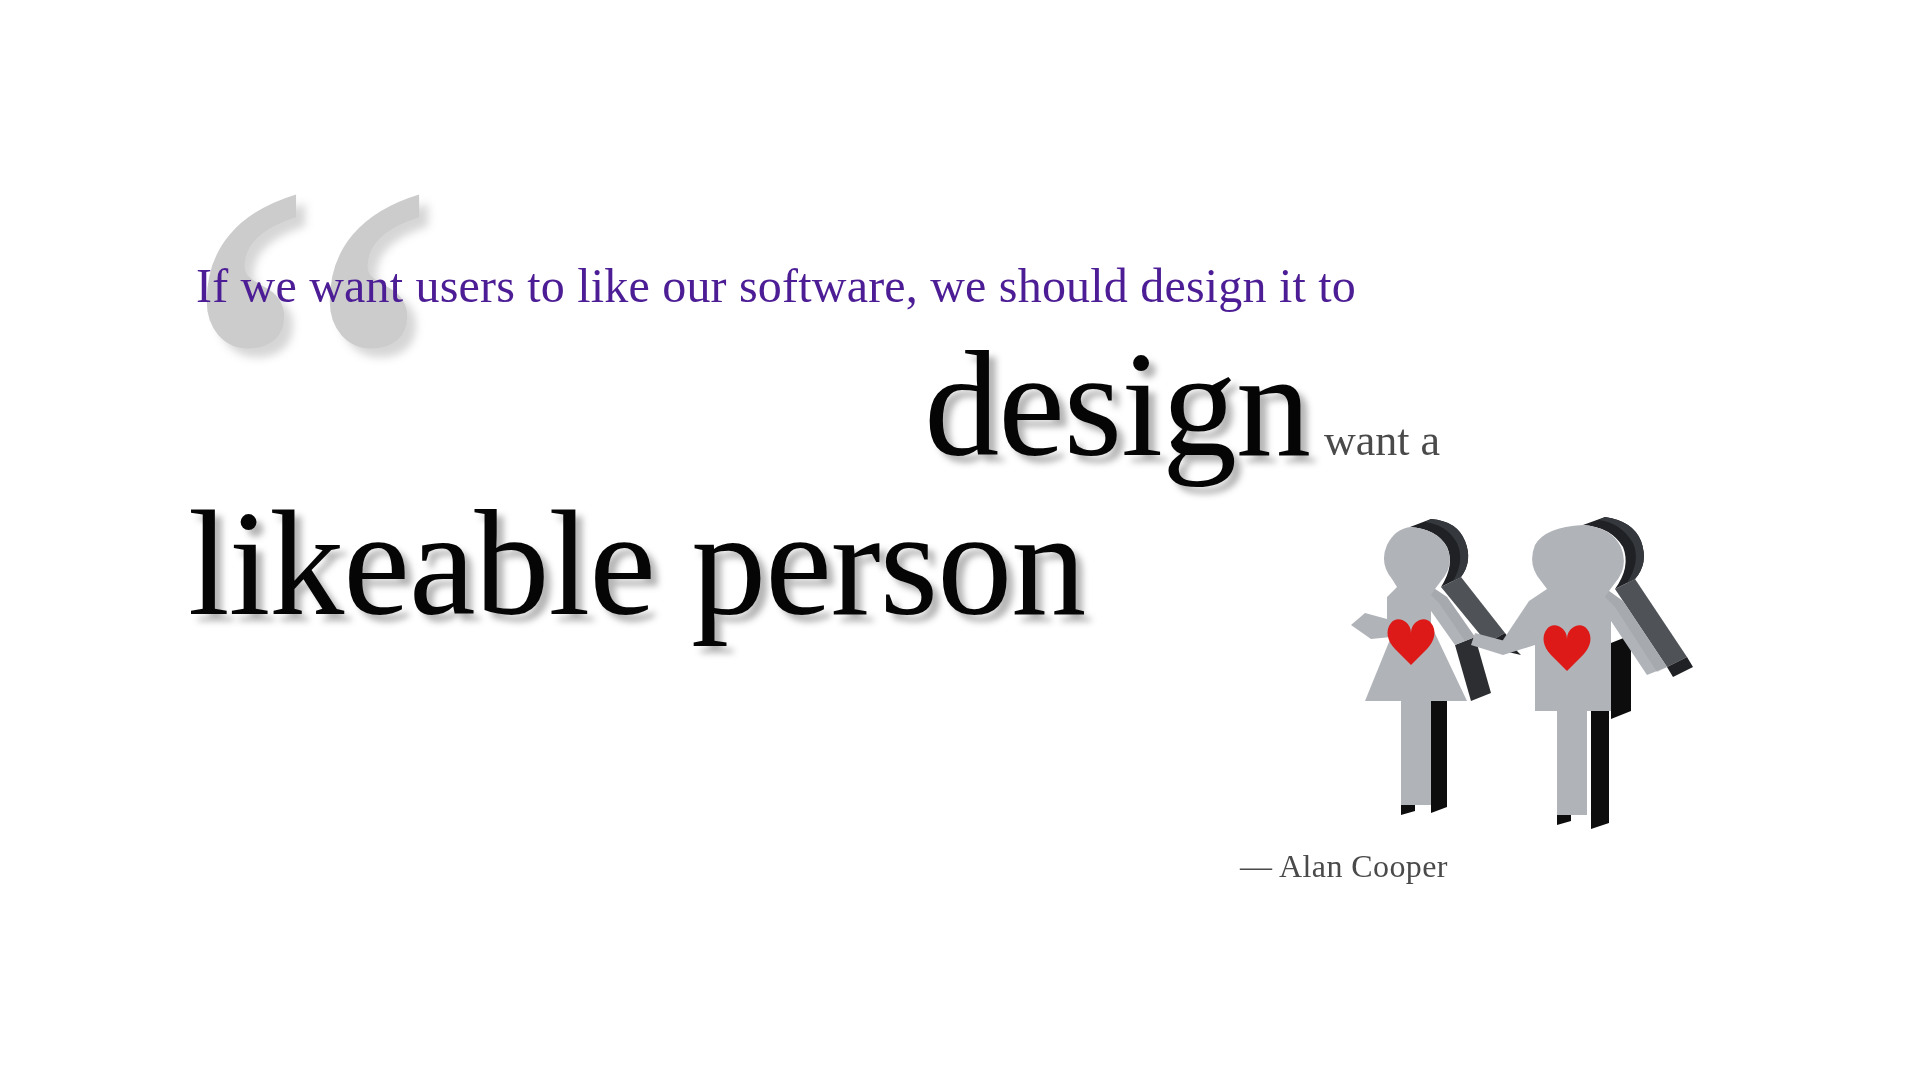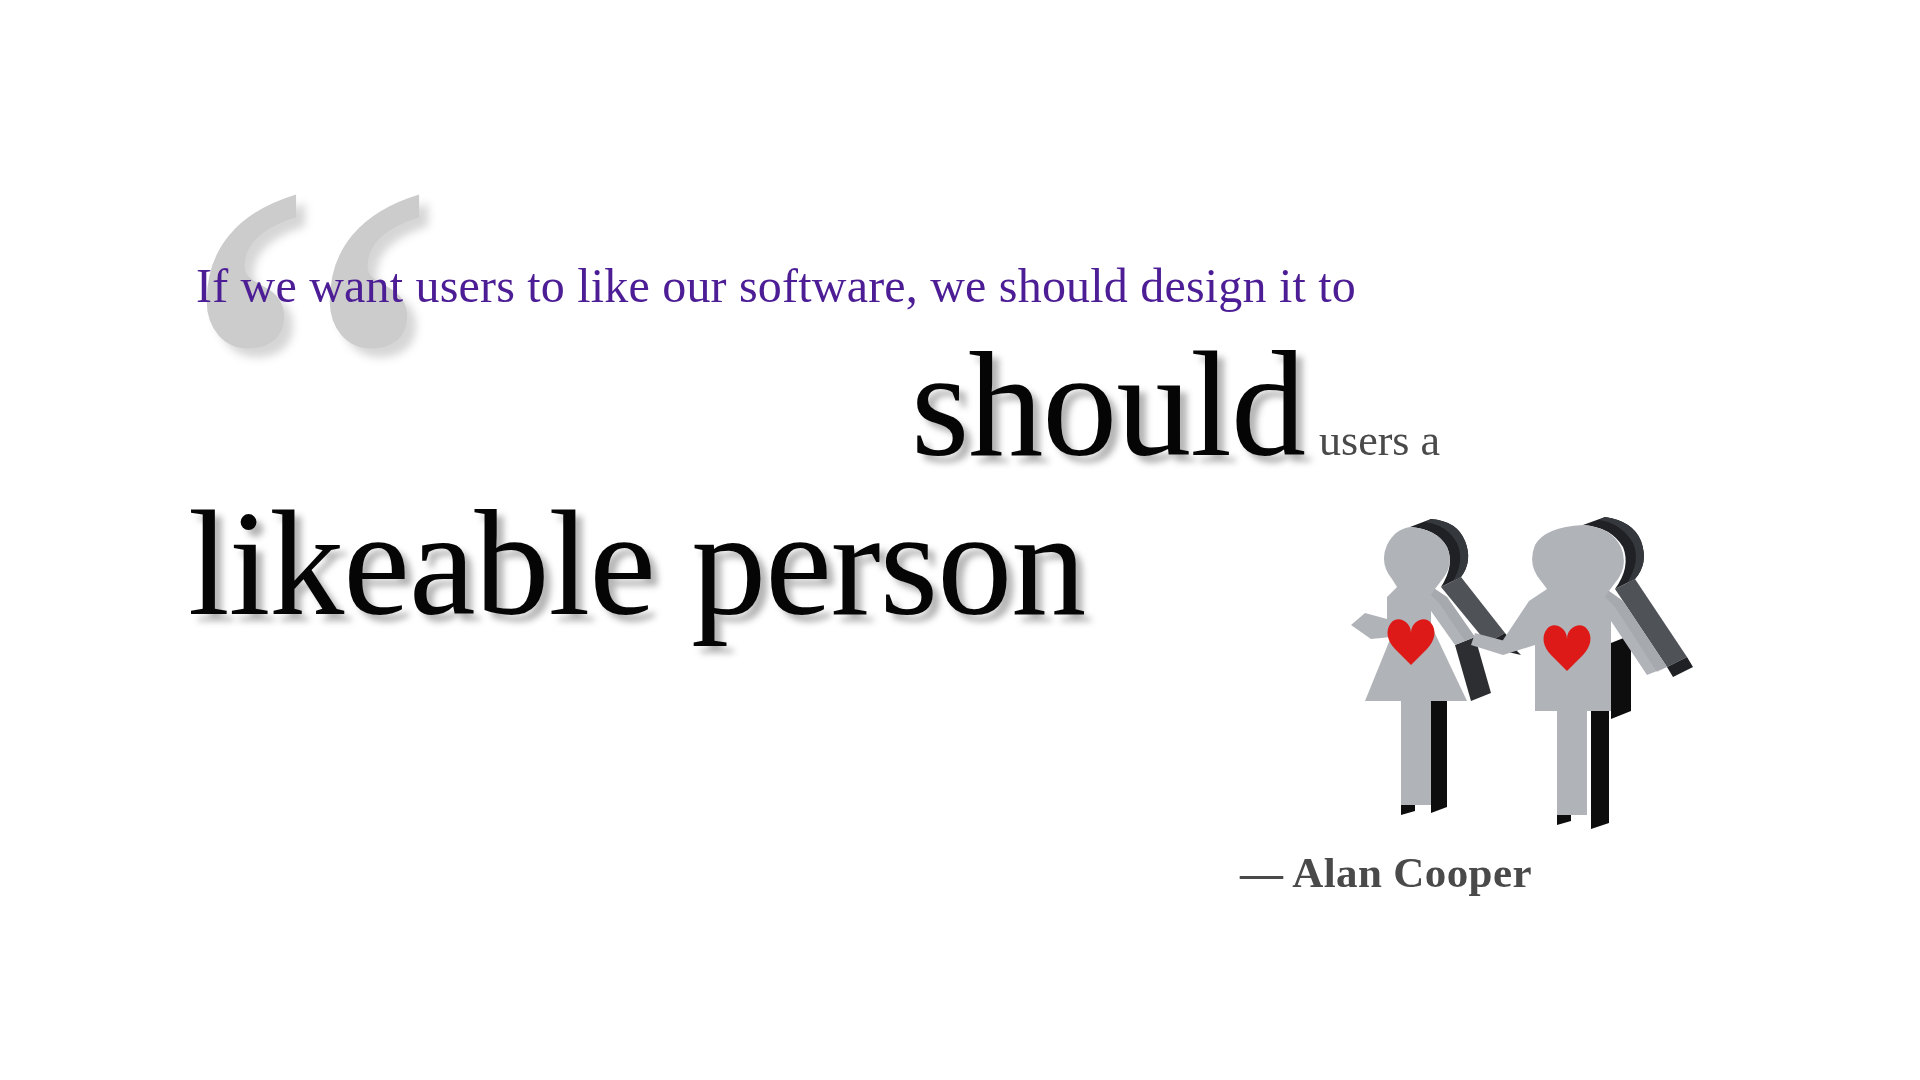--- a/index.html
+++ b/index.html
@@ -96,26 +96,25 @@
     font-weight: 400;
     color: #050505;
     letter-spacing: -1px;
     text-shadow: 7px 7px 6px rgba(90,90,90,0.45);
   }
 
   .attribution {
     position: absolute;
     left: 1240px;
     top: 848px;
-    font-size: 43px;
+    font-size: 32px;
     color: #4a4a4a;
     letter-spacing: 0.4px;
     white-space: nowrap;
     z-index: 3;
-    font-weight: bold;
   }
 
   
   .figures {
     position: absolute;
     left: 1335px;
     top: 515px;
     width: 380px;
     height: 330px;
     z-index: 2;
@@ -127,21 +126,21 @@
 
 <div id="slide">
 
   <div class="quote-mark">“</div>
 
   <div class="quote-block">
 
     <div class="line line-1">If we want users to like our software, we should design it to</div>
 
     <div class="line line-2">
-      <span class="word-behave">should</span><span class="word-like-a">users a</span>
+      <span class="word-behave">design</span><span class="word-like-a">want a</span>
     </div>
 
     <div class="line line-3">likeable person</div>
   </div>
 
   <div class="figures">
     <svg viewBox="0 0 380 330" xmlns="http://www.w3.org/2000/svg">
 
       <g>
 

